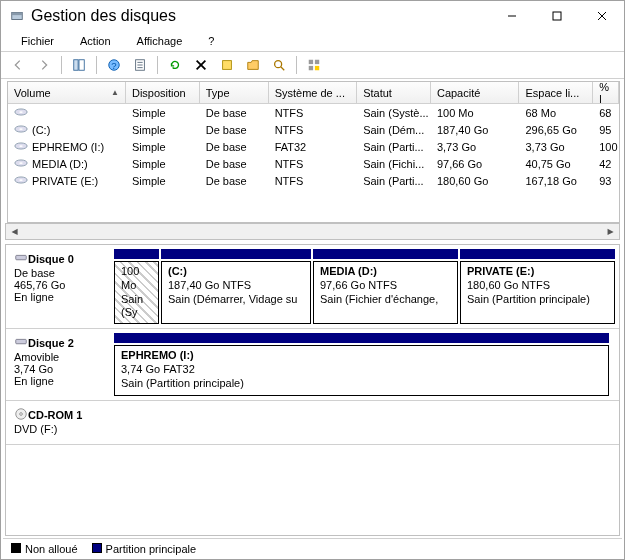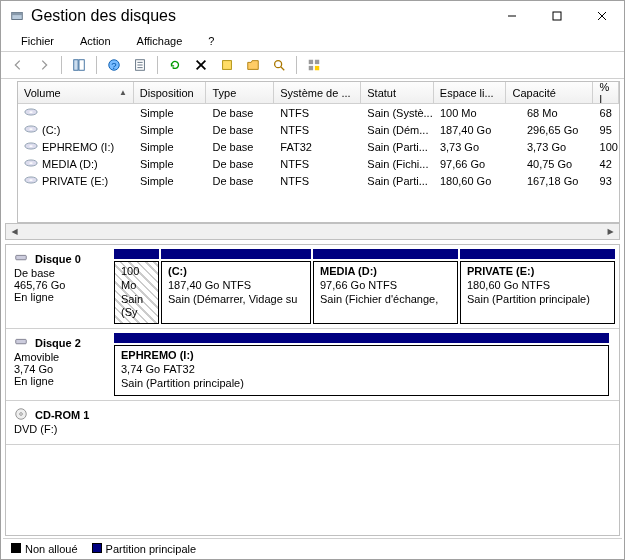--- a/index.html
+++ b/index.html
@@ -9,33 +9,33 @@
 .titlebar .title { flex: 1; font-size: 16px; }
 .winbtn { width: 45px; height: 30px; display: flex; align-items: center; justify-content: center; cursor: pointer; }
 .winbtn svg { width: 10px; height: 10px; stroke: #000; stroke-width: 1; fill: none; }
 .menubar { height: 20px; display: flex; align-items: center; padding: 0 8px; gap: 14px; }
 .menubar span { cursor: pointer; margin-left: 12px; }
 .toolbar { height: 28px; border-top: 1px solid #d0d0d0; border-bottom: 1px solid #d0d0d0; display: flex; align-items: center; padding: 0 6px; gap: 4px; }
 .tb-btn { width: 22px; height: 22px; display: flex; align-items: center; justify-content: center; cursor: pointer; border: 1px solid transparent; }
 .tb-btn.disabled { opacity: 0.4; cursor: default; }
 .tb-sep { width: 1px; height: 18px; background: #c0c0c0; margin: 0 2px; }
 .content { flex: 1; display: flex; flex-direction: column; padding: 0 2px; }
-.volumes { border: 1px solid #c0c0c0; margin: 2px 2px 0 14px; }
+.volumes { border: 1px solid #c0c0c0; margin: 2px 2px 0 4px; }
 .vol-header { display: flex; background: linear-gradient(#fdfdfd,#f0f0f0); border-bottom: 1px solid #d0d0d0; height: 22px; }
 .vol-header .col { border-right: 1px solid #d0d0d0; padding: 3px 6px; display: flex; align-items: center; justify-content: space-between; }
 .sorticon { font-size: 8px; color: #555; }
 .vol-body { height: 118px; overflow: hidden; }
 .vol-row { display: flex; height: 17px; align-items: center; }
 .vol-row .cell { padding: 0 6px; white-space: nowrap; overflow: hidden; display: flex; align-items: center; gap: 4px; }
 .hscroll { height: 17px; border: 1px solid #c0c0c0; margin: 0 2px; background: #f0f0f0; display: flex; align-items: center; justify-content: space-between; }
 .hscroll .arrow { width: 17px; height: 17px; display: flex; align-items: center; justify-content: center; cursor: pointer; font-size: 8px; color: #555; }
 .disks { border: 1px solid #c0c0c0; margin: 4px 2px 0 2px; flex: 1; overflow: hidden; background: #fff; }
 .disk-row { display: flex; border-bottom: 1px solid #d0d0d0; min-height: 72px; padding: 4px; gap: 4px; }
 .disk-label { width: 100px; padding: 2px 4px; }
-.disk-label .name { font-weight: bold; display: flex; align-items: center; gap: 7px; }
+.disk-label .name { font-weight: bold; display: flex; align-items: center; gap: 0; }
 .disk-parts { flex: 1; display: flex; flex-direction: column; gap: 2px; }
 .part-strip { height: 10px; display: flex; gap: 2px; }
 .part-strip .seg { background: #000080; }
 .part-body { flex: 1; display: flex; gap: 2px; }
 .part-box { border: 1px solid #000; padding: 3px 6px; line-height: 1.25; overflow: hidden; }
 .part-box .p-name { font-weight: bold; }
 .part-box.hatched { background: repeating-linear-gradient(45deg,#fff,#fff 4px,#ccc 4px,#ccc 6px); }
 .legend { border-top: 1px solid #d0d0d0; padding: 4px 8px; display: flex; align-items: center; gap: 14px; margin-top: 2px; }
 .legend .sw { width: 10px; height: 10px; display: inline-block; border: 1px solid #000; margin-right: 4px; }
 .cw0{width:120px}.cw1{width:75px}.cw2{width:70px}.cw3{width:90px}.cw4{width:75px}.cw5{width:90px}.cw6{width:75px}.cw7{width:26px}
@@ -163,25 +163,25 @@
         </div>
     <div class="col cw2">
           <span>Type</span>
         </div>
     <div class="col cw3">
           <span>Système de ...</span>
         </div>
     <div class="col cw4">
           <span>Statut</span>
         </div>
+    <div class="col cw5">
+          <span>Capacité</span>
+        </div>
     <div class="col cw6">
           <span>Espace li...</span>
-        </div>
-    <div class="col cw5">
-          <span>Capacité</span>
         </div>
     <div class="col cw7">
           <span>% l</span>
         </div>
   </div>
   <div class="vol-body" id="vol-body">
         <div class="vol-row">
           <div class="cell cw0">
             <span><svg class="ticon" viewBox="0 0 16 16">
                 <ellipse cx="8" cy="8" rx="7" ry="3.5" fill="#dde" stroke="#89a"></ellipse>

